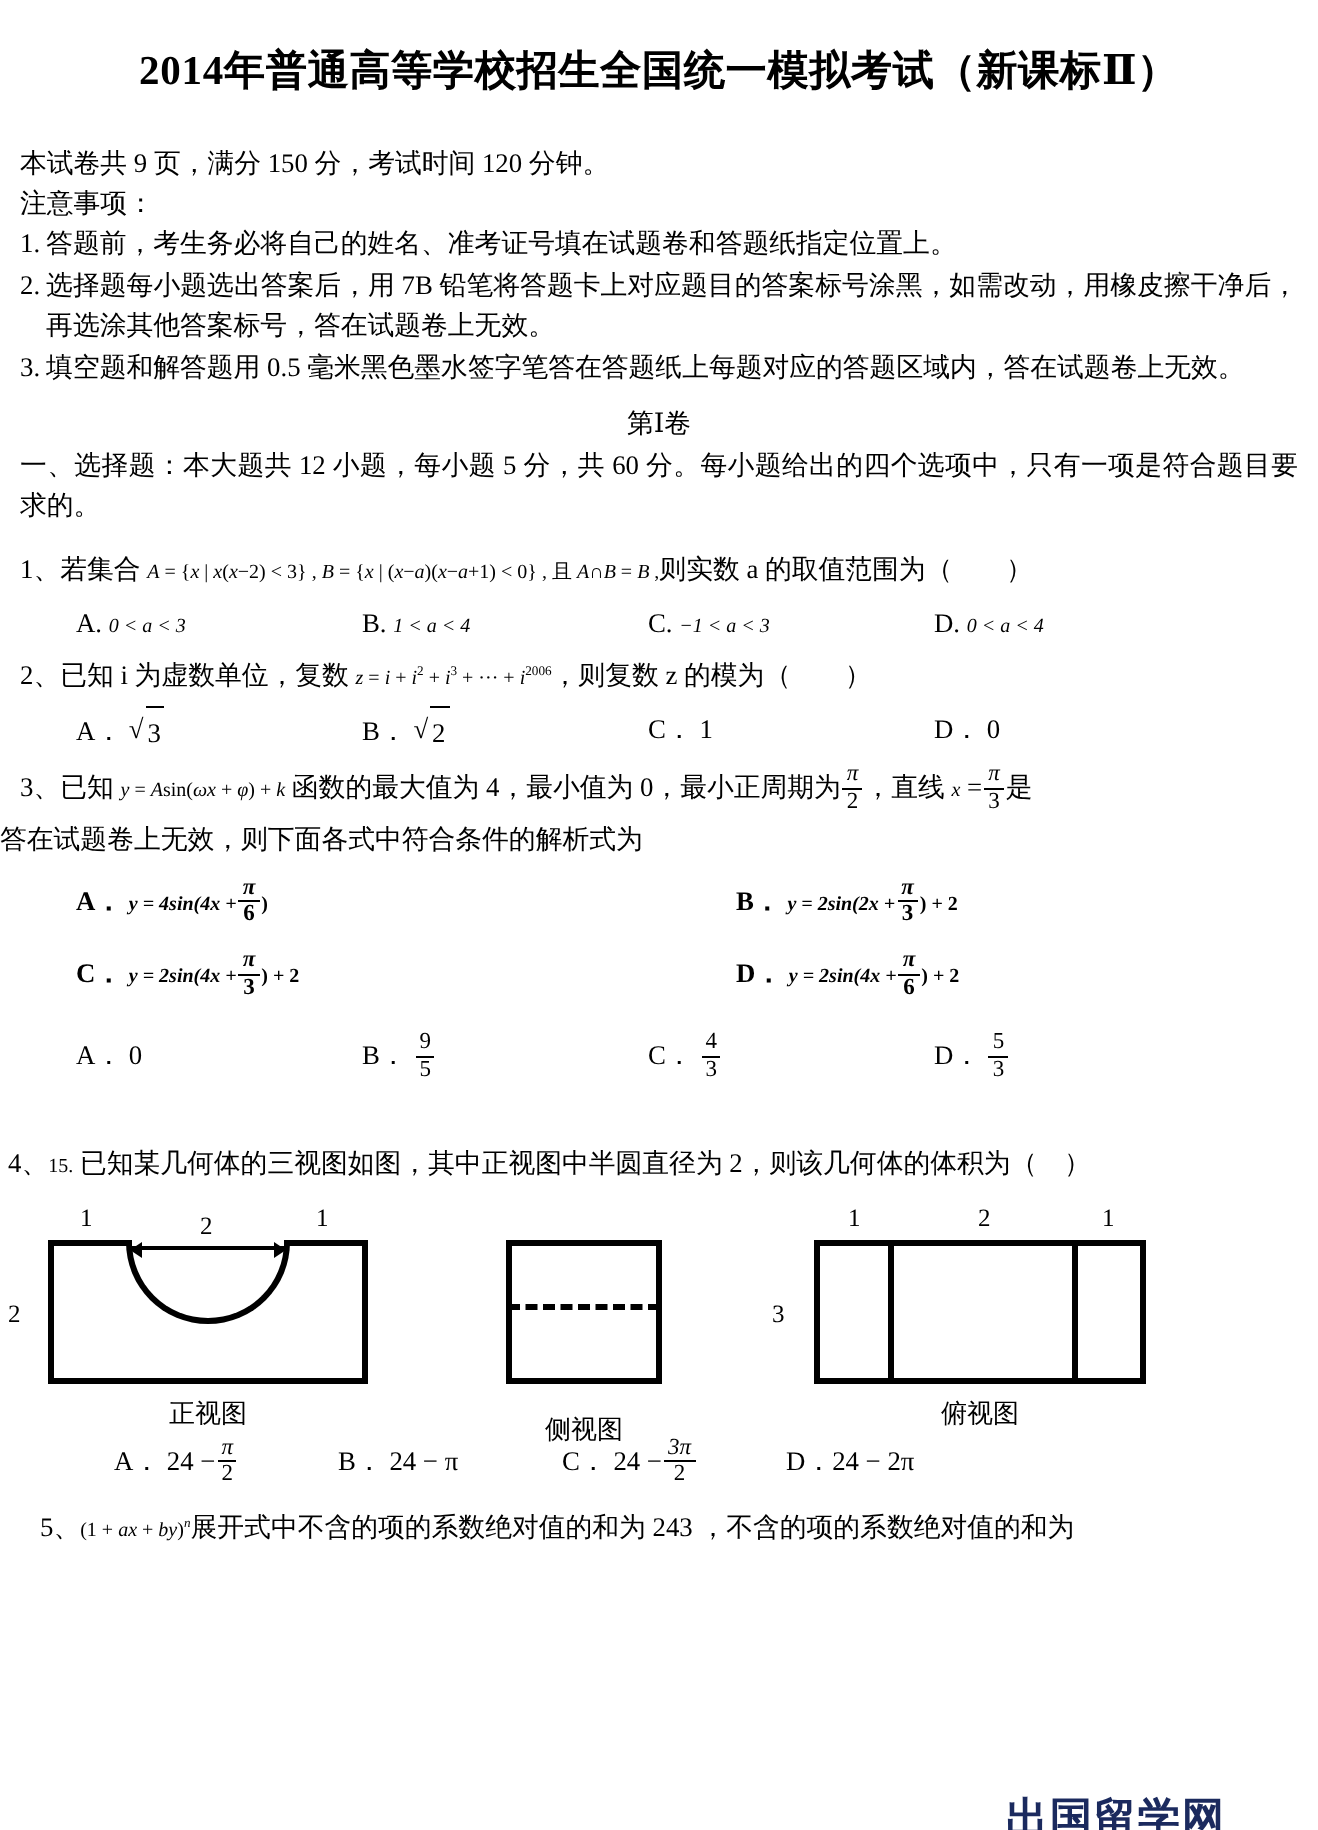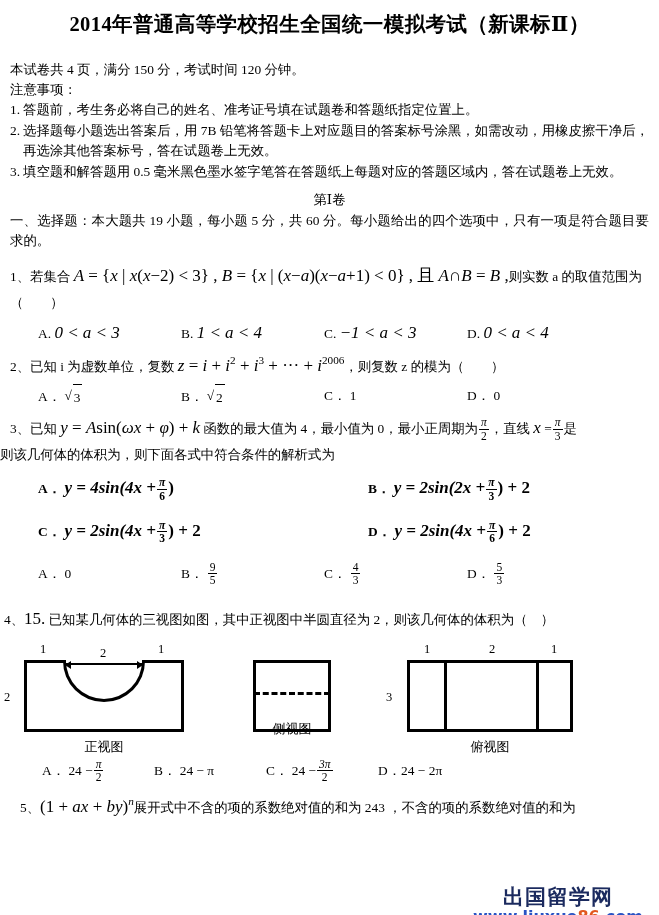--- a/index.html
+++ b/index.html
@@ -22,21 +22,21 @@
     padding: 0;
     box-sizing: border-box;
   }
 
   
   .doc-title {
     text-align: center;
     font-size: 20.5px;
     font-weight: bold;
     letter-spacing: 0.4px;
-    margin: 12px 0 0 0;
+    margin: 24px 0 0 0;
     line-height: 1.25;
   }
   .doc-subtitle {
     text-align: center;
     font-size: 19px;
     font-weight: bold;
     margin: 26px 0 0 0;
     line-height: 1.25;
   }
 
@@ -87,21 +87,21 @@
     font-size: 13.4px;
     line-height: 1.9;
   }
   .opts > div { flex: 0 0 auto; }
   .opts.four > div { width: 143px; }
   .opts.two > div { width: 330px; font-weight: bold; }
   .opts.mini > div { width: 112px; }
 
   
   .mi { font-style: italic; font-family: "Liberation Serif", serif; }
-  .sm { font-size: 17px; }
+  .sm { font-size: 10px; }
   sup.e { font-size: 0.66em; vertical-align: super; font-style: italic;}
   sup.en { font-size: 0.66em; vertical-align: super; font-style: normal;}
 
   .frac {
     display: inline-block;
     vertical-align: middle;
     text-align: center;
     font-size: 11.5px;
     line-height: 1.08;
     margin: 0 1px;
@@ -214,38 +214,38 @@
   .wm-url .hot { color: #e2571e; }
 </style>
 </head>
 <body>
 
 <div class="page">
 
   <div class="doc-title">2014年普通高等学校招生全国统一模拟考试（新课标Ⅱ）</div>
 
   <div class="body-block">
-    <div class="line">本试卷共 4 页，满分 150 分，考试时间 120 分钟。</div>
+    <div class="line">本试卷共 9 页，满分 150 分，考试时间 120 分钟。</div>
     <div class="line">注意事项：</div>
 
     <div class="note-item">
       <span class="note-num">1.</span>
       <span class="note-text">答题前，考生务必将自己的姓名、准考证号填在试题卷和答题纸指定位置上。</span>
     </div>
     <div class="note-item">
       <span class="note-num">2.</span>
       <span class="note-text">选择题每小题选出答案后，用 7B 铅笔将答题卡上对应题目的答案标号涂黑，如需改动，用橡皮擦干净后，再选涂其他答案标号，答在试题卷上无效。</span>
     </div>
     <div class="note-item">
       <span class="note-num">3.</span>
       <span class="note-text">填空题和解答题用 0.5 毫米黑色墨水签字笔答在答题纸上每题对应的答题区域内，答在试题卷上无效。</span>
     </div>
 
     <div class="section-head">第Ⅰ卷</div>
-    <div class="part-intro">一、选择题：本大题共 19 小题，每小题 5 分，共 60 分。每小题给出的四个选项中，只有一项是符合题目要求的。</div>
+    <div class="part-intro">一、选择题：本大题共 12 小题，每小题 5 分，共 60 分。每小题给出的四个选项中，只有一项是符合题目要求的。</div>
   </div>
 
   <div class="q">
     <span class="q-stem"><span>1、</span><span>若集合 </span><span class="sm"><span class="mi">A</span> = {<span class="mi">x</span> | <span class="mi">x</span>(<span class="mi">x</span>−2) &lt; 3} ,
          <span class="mi">B</span> = {<span class="mi">x</span> | (<span class="mi">x</span>−<span class="mi">a</span>)(<span class="mi">x</span>−<span class="mi">a</span>+1) &lt; 0} , 且
          <span class="mi">A</span>∩<span class="mi">B</span> = <span class="mi">B</span> ,</span><span>则实数 a 的取值范围为（　　）</span></span>
     <div class="opts four">
       <div><span>A.</span> <span class="sm mi">0 &lt; a &lt; 3</span></div>
       <div><span>B.</span> <span class="sm mi">1 &lt; a &lt; 4</span></div>
       <div><span>C.</span> <span class="sm mi">−1 &lt; a &lt; 3</span></div>
@@ -258,40 +258,40 @@
     <div class="opts four">
       <div><span>A．</span>&nbsp;<span class="sqrt-sign">√</span><span class="sqrt">3</span></div>
       <div><span>B．</span>&nbsp;<span class="sqrt-sign">√</span><span class="sqrt">2</span></div>
       <div><span>C．</span>&nbsp;<span>1</span></div>
       <div><span>D．</span>&nbsp;<span>0</span></div>
     </div>
   </div>
 
   <div class="q" style="margin-top:4px">
     <span class="q-stem"><span>3、</span>已知 <span class="sm"><span class="mi">y</span> = <span class="mi">A</span>sin(<span class="mi">ωx</span> + <span class="mi">φ</span>) + <span class="mi">k</span></span> 函数的最大值为 4，最小值为 0，最小正周期为<span class="frac"><span class="num mi">π</span><span class="den">2</span></span>，直线 <span class="sm mi">x</span> =<span class="frac"><span class="num mi">π</span><span class="den">3</span></span>是</span>
-    <div style="margin-left:-10px">则该几何体的体积为，则下面各式中符合条件的解析式为</div>
+    <div style="margin-left:-10px">答在试题卷上无效，则下面各式中符合条件的解析式为</div>
 
     <div class="opts two" style="margin-top:6px">
       <div><span>A．</span>&nbsp;<span class="sm mi">y = 4sin(4x +</span><span class="frac"><span class="num mi">π</span><span class="den">6</span></span><span class="sm">)</span></div>
       <div><span>B．</span>&nbsp;<span class="sm mi">y = 2sin(2x +</span><span class="frac"><span class="num mi">π</span><span class="den">3</span></span><span class="sm">) + 2</span></div>
     </div>
     <div class="opts two" style="margin-top:10px">
       <div><span>C．</span>&nbsp;<span class="sm mi">y = 2sin(4x +</span><span class="frac"><span class="num mi">π</span><span class="den">3</span></span><span class="sm">) + 2</span></div>
       <div><span>D．</span>&nbsp;<span class="sm mi">y = 2sin(4x +</span><span class="frac"><span class="num mi">π</span><span class="den">6</span></span><span class="sm">) + 2</span></div>
     </div>
 
     <div class="opts four" style="margin-top:14px">
       <div><span>A．</span>&nbsp;<span>0</span></div>
       <div><span>B．</span>&nbsp;<span class="frac"><span class="num">9</span><span class="den">5</span></span></div>
       <div><span>C．</span>&nbsp;<span class="frac"><span class="num">4</span><span class="den">3</span></span></div>
       <div><span>D．</span>&nbsp;<span class="frac"><span class="num">5</span><span class="den">3</span></span></div>
     </div>
   </div>
 
-  <div class="q" style="margin-top:16px;margin-left:4px">
+  <div class="q" style="margin-top:28px;margin-left:4px">
     <span class="q-stem"><span>4、</span><span class="sm">15.</span>&nbsp;<span>已知某几何体的三视图如图，其中正视图中半圆直径为 2，则该几何体的体积为（　）</span></span>
   </div>
 
   <div class="figure-row">
 
     <div class="view">
       <div class="vlabel" style="left:40px; top:0px;">1</div>
       <div class="vlabel" style="left:100px; top:4px;">2</div>
       <div class="vlabel" style="left:158px; top:0px;">1</div>
       <div class="vlabel" style="left:4px; top:48px;">2</div>
@@ -300,38 +300,38 @@
       <div class="notch" style="left:63px; top:18px; width:82px; height:42px;"></div>
       <div class="notch-mask" style="left:66px; top:17px; width:76px;"></div>
       <div class="dim-arrow" style="left:66px; top:21px; width:76px;"></div>
 
       <div class="view-caption" style="left:24px; top:96px; width:160px;">正视图</div>
     </div>
 
     <div class="view">
       <div class="rect-box" style="left:253px; top:18px; width:78px; height:72px;"></div>
       <div class="dashed-line" style="left:254px; top:50px; width:76px;"></div>
-      <div class="view-caption" style="left:253px; top:78px; width:78px;">侧视图</div>
+      <div class="view-caption" style="left:253px; top:104px; width:78px;">侧视图</div>
     </div>
 
     <div class="view">
       <div class="vlabel" style="left:424px; top:0px;">1</div>
       <div class="vlabel" style="left:489px; top:0px;">2</div>
       <div class="vlabel" style="left:551px; top:0px;">1</div>
       <div class="vlabel" style="left:386px; top:48px;">3</div>
 
       <div class="rect-box" style="left:407px; top:18px; width:166px; height:72px;"></div>
       <div class="vline" style="left:444px; top:18px; height:72px;"></div>
       <div class="vline" style="left:536px; top:18px; height:72px;"></div>
 
       <div class="view-caption" style="left:407px; top:96px; width:166px;">俯视图</div>
     </div>
   </div>
 
-  <div class="opts mini" style="margin-top:6px;padding-left:42px">
+  <div class="opts mini" style="margin-top:6px;padding-left:57px">
     <div><span>A．</span>&nbsp;<span>24 −</span><span class="frac"><span class="num mi">π</span><span class="den">2</span></span></div>
     <div><span>B．</span>&nbsp;<span>24 − π</span></div>
     <div><span>C．</span>&nbsp;<span>24 −</span><span class="frac"><span class="num mi">3π</span><span class="den">2</span></span></div>
     <div><span>D．</span><span>24 − 2π</span></div>
   </div>
 
   <div class="q" style="margin-top:8px;margin-left:20px">
     <span class="q-stem"><span>5、</span><span class="sm">(1 + <span class="mi">ax</span> + <span class="mi">by</span>)<sup class="e">n</sup></span><span>展开式中不含的项的系数绝对值的和为 <span>243</span> ，不含的项的系数绝对值的和为</span></span>
   </div>
 

